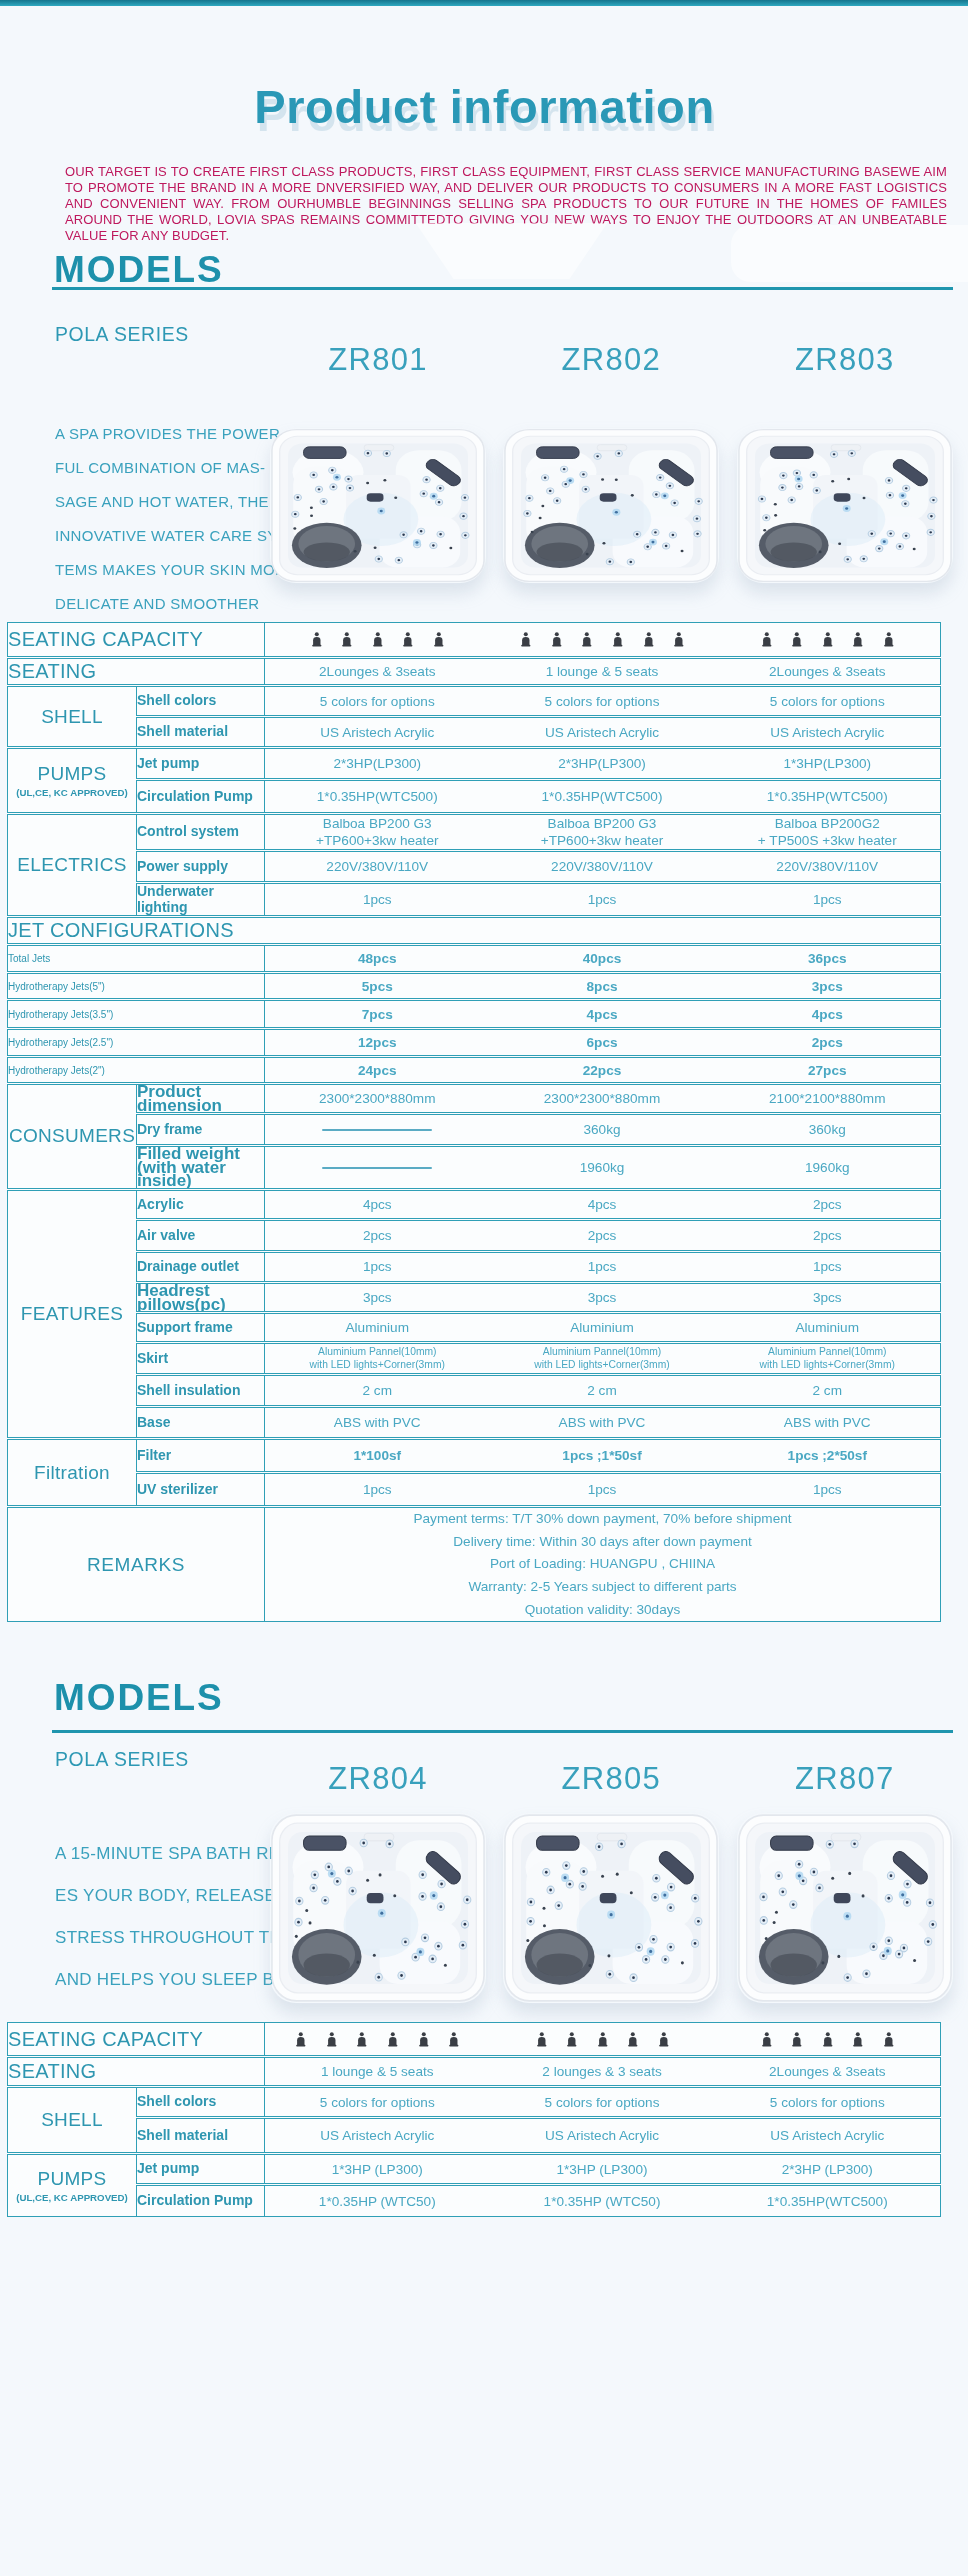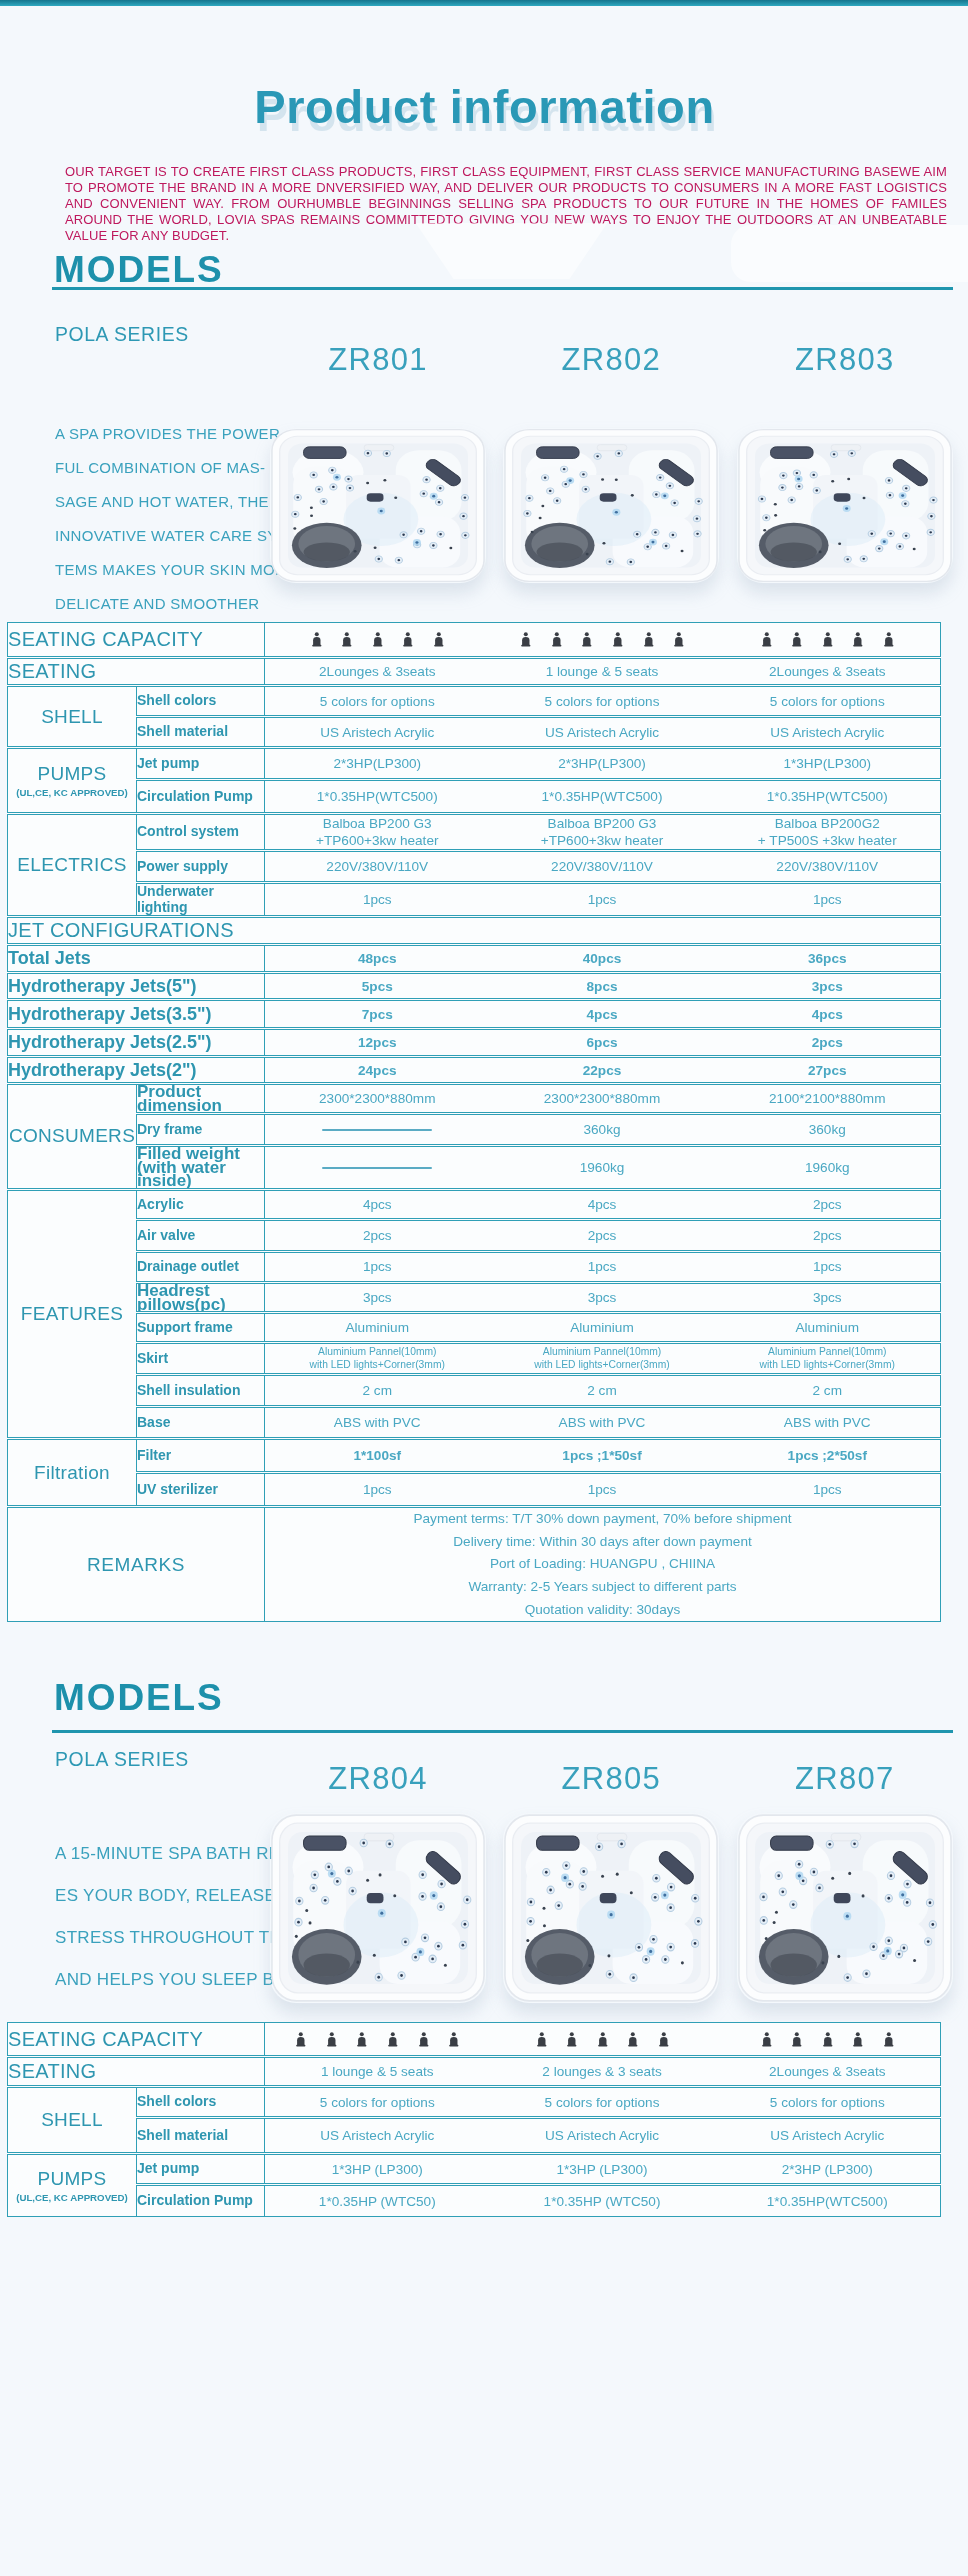--- a/index.html
+++ b/index.html
@@ -41,21 +41,21 @@
   .spa{width:216px;border-radius:26px;box-shadow:0 10.3px 15.5px rgba(158,175,196,.28);}
   .spa svg{display:block;width:100%;height:100%;}
 
   .spec-wrap{position:absolute;left:7px;width:934px;}
   table.spec{border-collapse:collapse;table-layout:fixed;width:934px;
     border:1.9px solid var(--tb);background:#fbfdfe;}
   table.spec td{padding:0;vertical-align:middle;overflow:hidden;}
   table.spec tr:not(:first-child)>td{border-top:3.9px double var(--tb);}
   td.vr{border-right:1.9px solid var(--tb);}
   td.lbl-big{font-size:20px;color:var(--lbl);padding-left:17px;letter-spacing:0.3px;}
-  td.lbl-mid{font-size:18px;font-weight:bold;color:var(--lbl);padding-left:17px;}
+  td.lbl-mid{font-size:10px;font-weight:normal;color:var(--lbl);padding-left:17px;}
   td.lbl-group{font-size:19px;color:var(--lbl);text-align:center;letter-spacing:0.3px;}
   td.lbl-group .sub{display:block;font-size:9.7px;font-weight:bold;margin-top:1.9px;letter-spacing:0;}
   td.lbl-sub{font-size:14px;font-weight:bold;color:var(--lbl);padding-left:9.7px;line-height:15.5px;}
   td.lbl-sub.small{font-size:17px;line-height:13.6px;margin-top:25px;}
   td.val{font-size:13.6px;color:var(--val);text-align:center;line-height:17px;}
   td.val.small{font-size:10.3px;line-height:12.3px;}
   td.val.bold{font-weight:bold;}
   td.remarks-lbl{font-size:19px;color:var(--lbl);text-align:center;letter-spacing:0.6px;}
   td.remarks-val{font-size:13.6px;color:var(--val);text-align:center;line-height:22.6px;}
   .dash{width:110px;height:1.9px;background:#5aabc4;margin:0 auto;border-radius:1.3px;}

